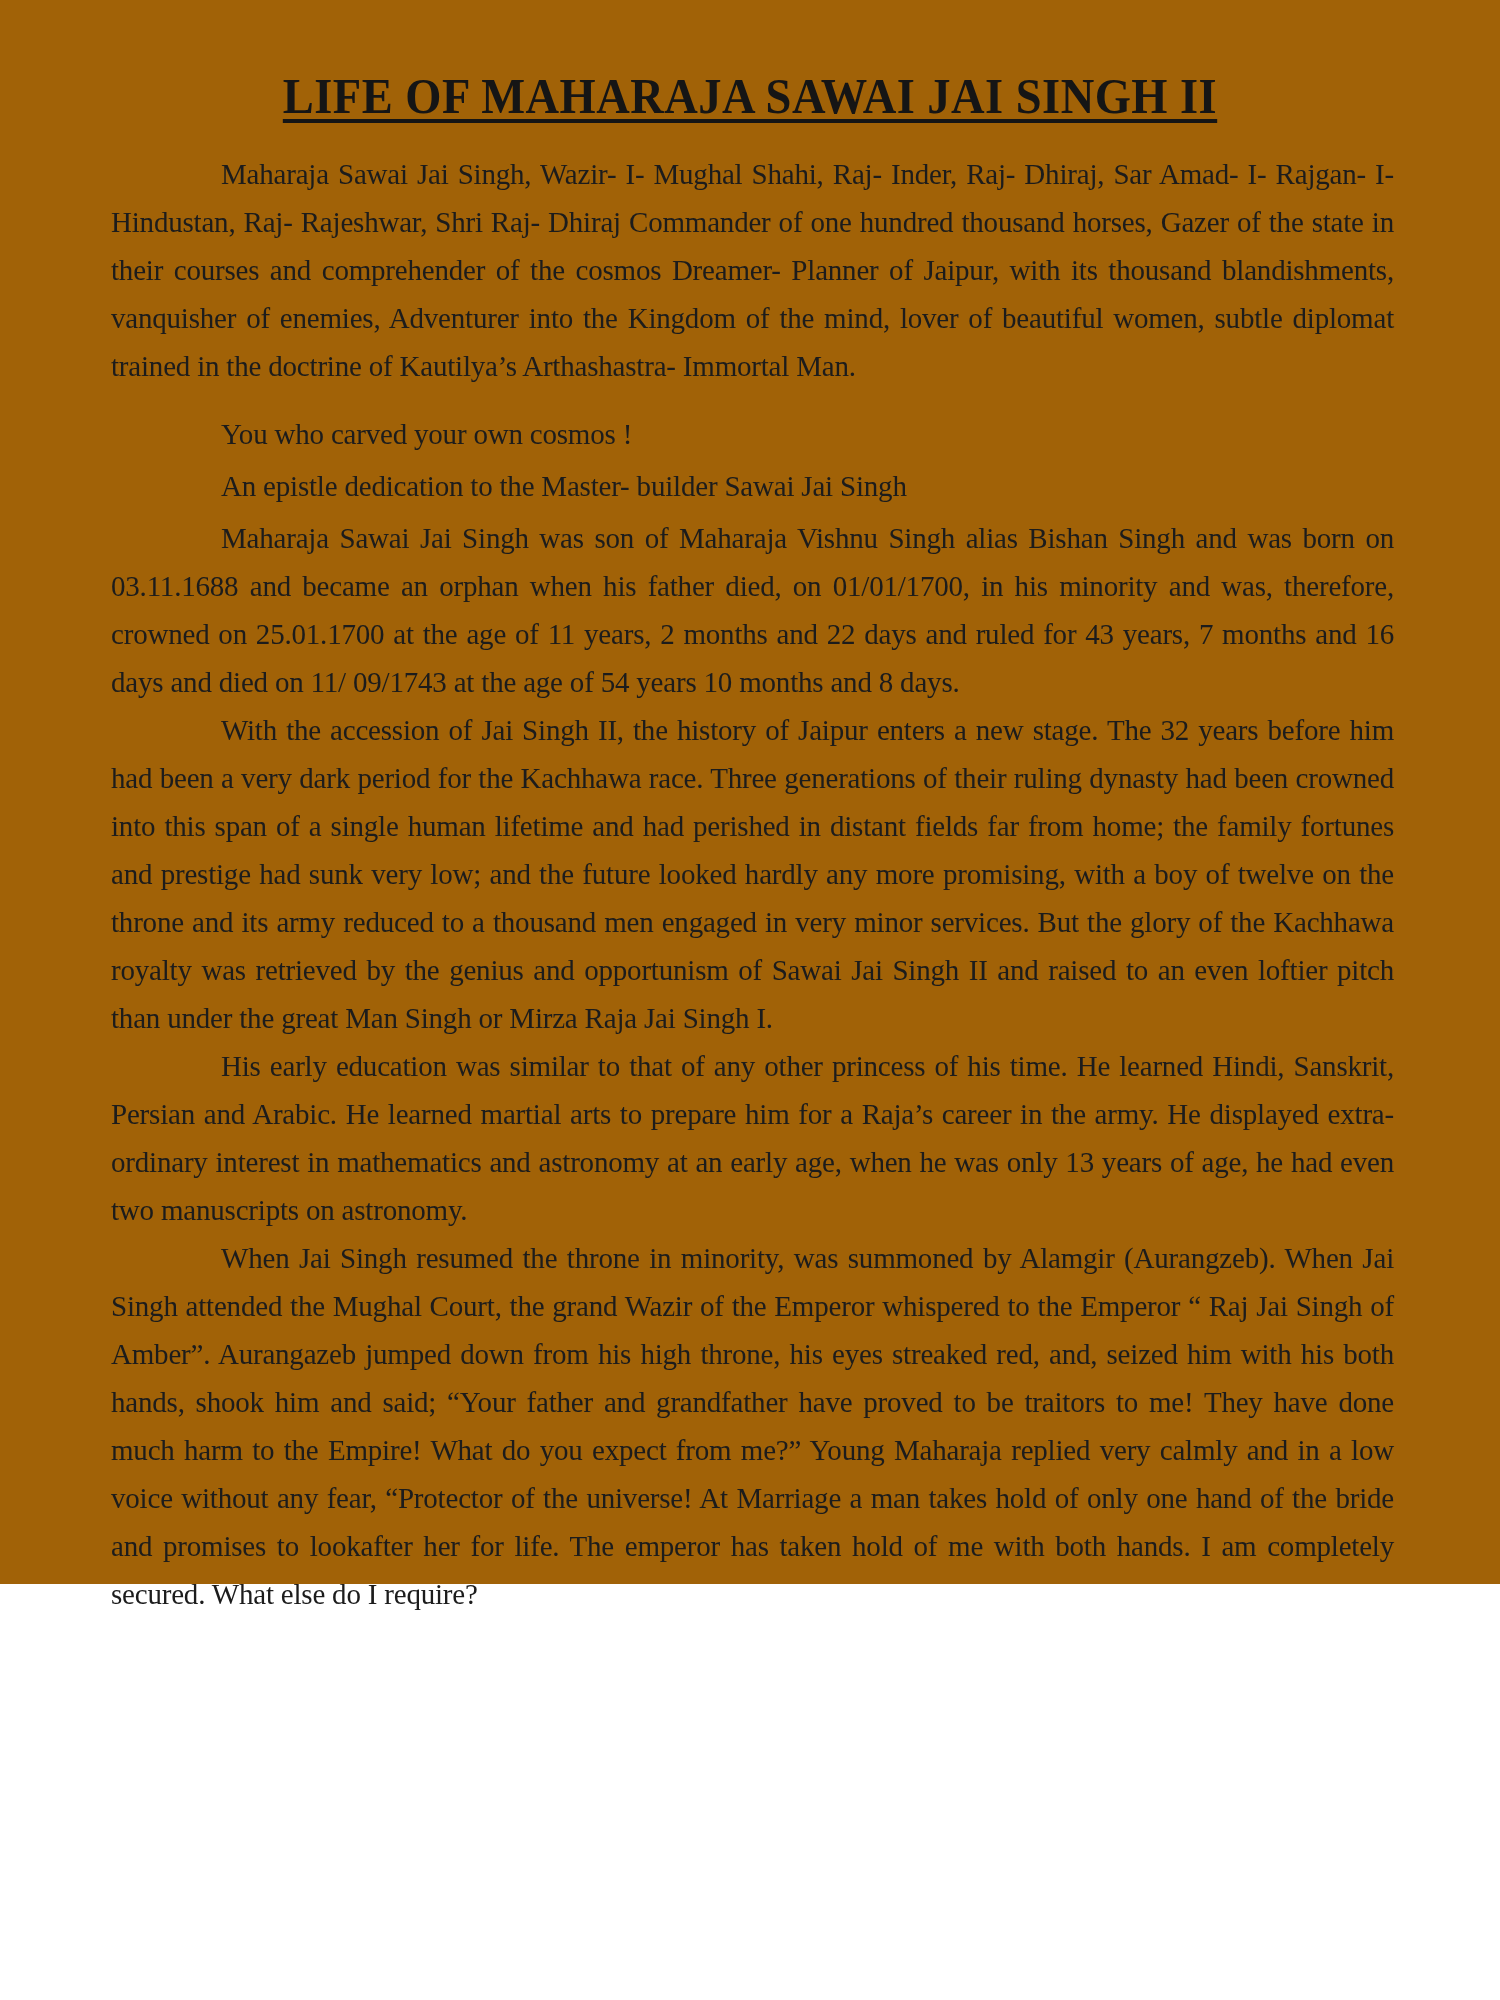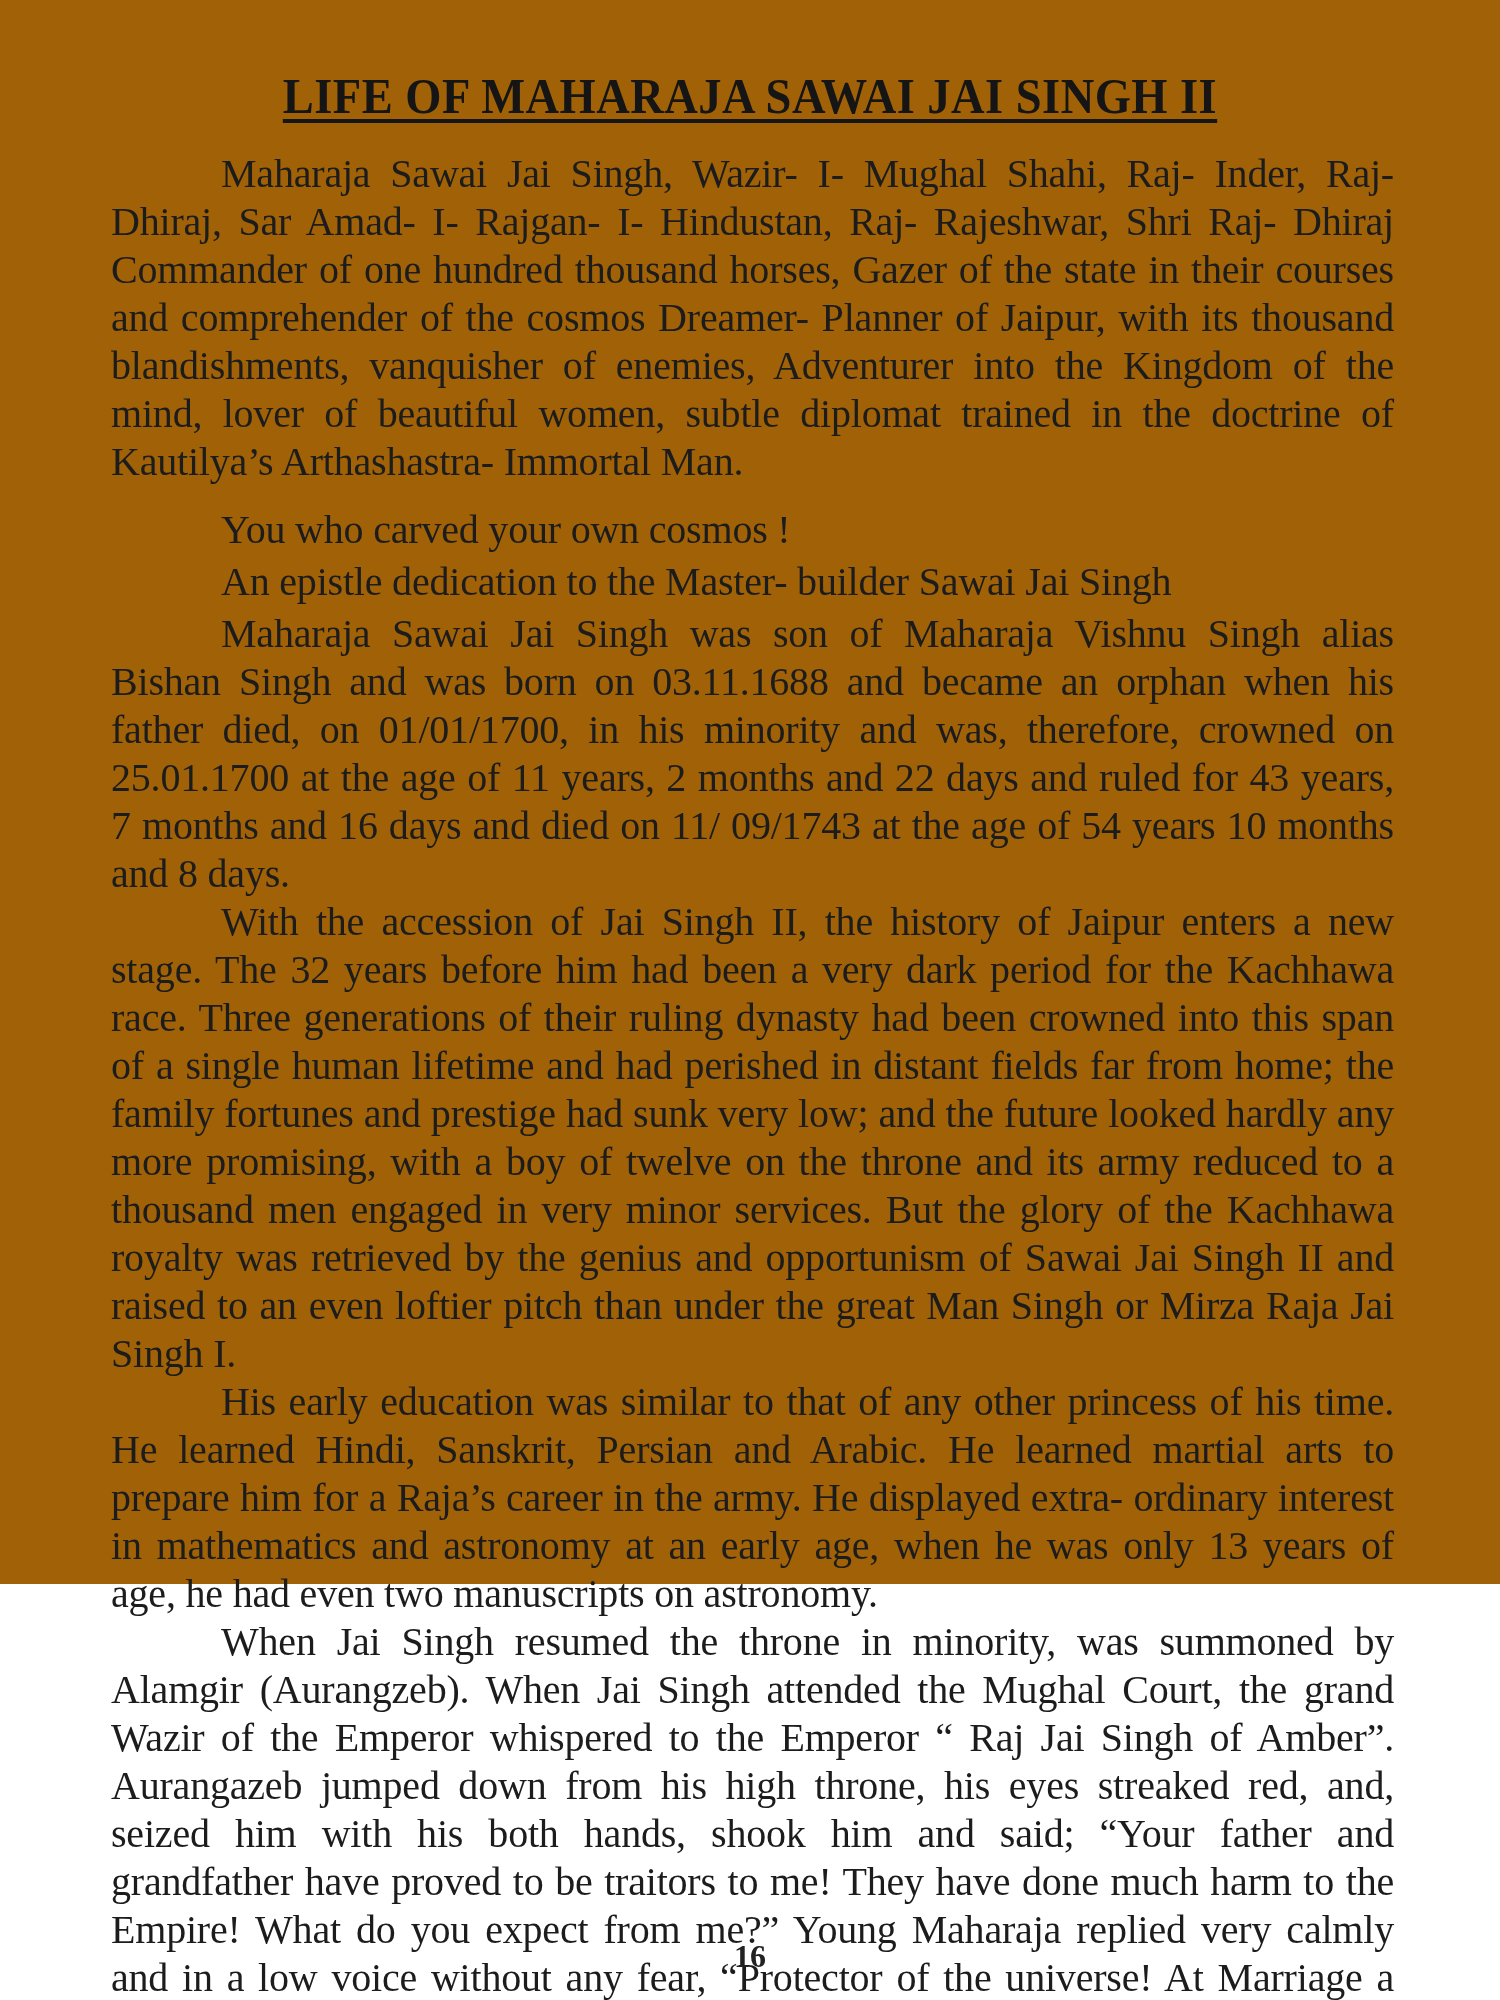--- a/index.html
+++ b/index.html
@@ -44,21 +44,21 @@
       text-underline-offset: 6px;
     }
     .content {
       position: absolute;
       left: 111px;
       top: 150px;
       width: 1283px;
     }
     p {
       margin: 0;
-      font-size: 40px;
+      font-size: 29px;
       line-height: 48px;
       text-align: justify;
       text-indent: 110px;
       letter-spacing: -0.2px;
     }
     p.short {
       text-align: left;
     }
     .gap-s { margin-top: 20px; }
     .gap-m { margin-top: 4px; }
@@ -85,14 +85,13 @@
   <div class="content">
     <p>Maharaja Sawai Jai Singh, Wazir- I- Mughal Shahi, Raj- Inder, Raj- Dhiraj, Sar Amad- I- Rajgan- I- Hindustan, Raj- Rajeshwar, Shri Raj- Dhiraj Commander of one hundred thousand horses, Gazer of the state in their courses and comprehender of the cosmos Dreamer- Planner of Jaipur, with its thousand blandishments, vanquisher of enemies, Adventurer into the Kingdom of the mind, lover of beautiful women, subtle diplomat trained in the doctrine of Kautilya’s Arthashastra- Immortal Man.</p>
     <p class="short gap-s">You who carved your own cosmos !</p>
     <p class="short gap-m">An epistle dedication to the Master- builder Sawai Jai Singh</p>
     <p class="gap-m">Maharaja Sawai Jai Singh was son of Maharaja Vishnu Singh alias Bishan Singh and was born on 03.11.1688 and became an orphan when his father died, on 01/01/1700, in his minority and was, therefore, crowned on 25.01.1700 at the age of 11 years, 2 months and 22 days and ruled for 43 years, 7 months and 16 days and died on 11/ 09/1743 at the age of 54 years 10 months and 8 days.</p>
     <p class="gap-l">With the accession of Jai Singh II, the history of Jaipur enters a new stage. The 32 years before him had been a very dark period for the Kachhawa race. Three generations of their ruling dynasty had been crowned into this span of a single human lifetime and had perished in distant fields far from home; the family fortunes and prestige had sunk very low; and the future looked hardly any more promising, with a boy of twelve on the throne and its army reduced to a thousand men engaged in very minor services. But the glory of the Kachhawa royalty was retrieved by the genius and opportunism of Sawai Jai Singh II and raised to an even loftier pitch than under the great Man Singh or Mirza Raja Jai Singh I.</p>
     <p class="gap-l">His early education was similar to that of any other princess of his time. He learned Hindi, Sanskrit, Persian and Arabic. He learned martial arts to prepare him for a Raja’s career in the army. He displayed extra- ordinary interest in mathematics and astronomy at an early age, when he was only 13 years of age, he had even two manuscripts on astronomy.</p>
     <p class="gap-l">When Jai Singh resumed the throne in minority, was summoned by Alamgir (Aurangzeb). When Jai Singh attended the Mughal Court, the grand Wazir of the Emperor whispered to the Emperor “ Raj Jai Singh of Amber”. Aurangazeb jumped down from his high throne, his eyes streaked red, and, seized him with his both hands, shook him and said; “Your father and grandfather have proved to be traitors to me! They have done much harm to the Empire! What do you expect from me?” Young Maharaja replied very calmly and in a low voice without any fear, “Protector of the universe! At Marriage a man takes hold of only one hand of the bride and promises to lookafter her for life. The emperor has taken hold of me with both hands. I am completely secured. What else do I require?</p>
   </div>
 
-  <div class="page-number">16</div>
 </div>
 
 </body></html>

